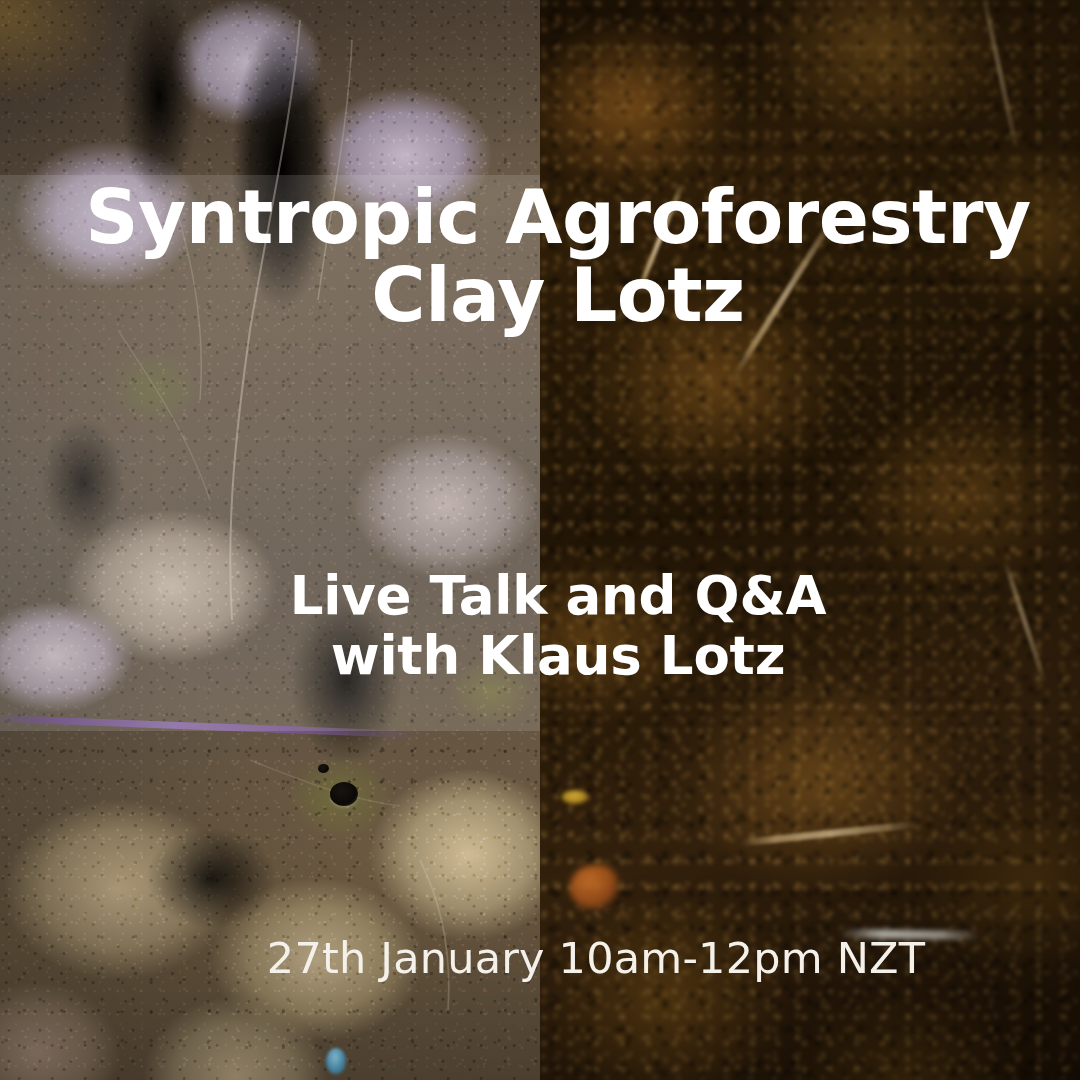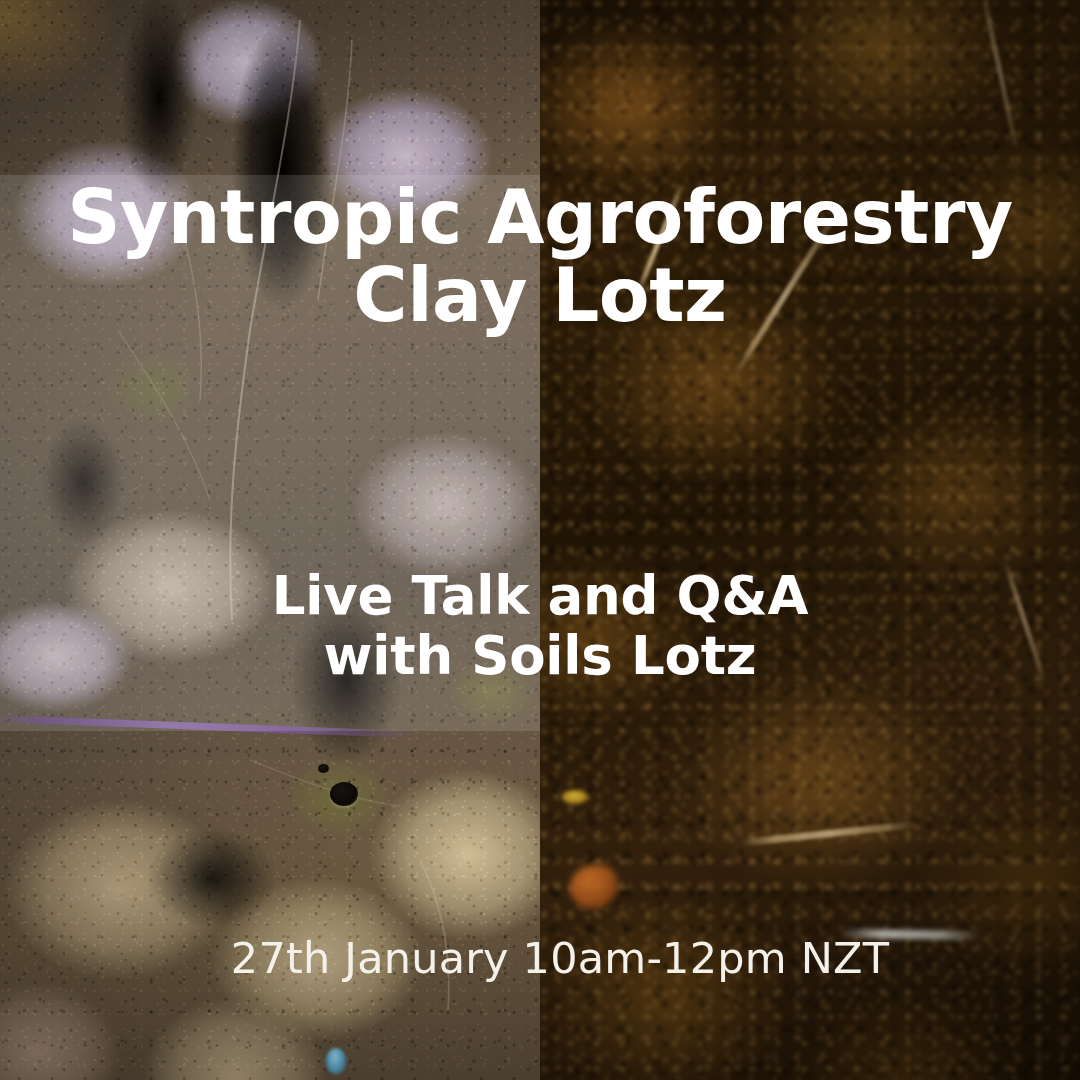--- a/index.html
+++ b/index.html
@@ -195,20 +195,21 @@
     pointer-events: none;
   }
 
   
   .content {
     position: absolute;
     inset: 0;
     display: flex;
     flex-direction: column;
     align-items: center;
+    margin-left: 36px;
   }
   .headline {
     margin: 0;
     padding: 0;
     width: 100%;
     text-align: center;
     color: #ffffff;
     font-family: "DejaVu Sans", "Liberation Sans", sans-serif;
     font-weight: 700;
     font-size: 74px;
@@ -295,20 +296,20 @@
 
   <div class="content">
 
     <h1 class="headline">
       <span class="hl-line">Syntropic Agroforestry</span>
       <span class="hl-line">Clay Lotz</span>
     </h1>
 
     <h2 class="subhead">
       <span class="sh-line">Live Talk and Q&amp;A</span>
-      <span class="sh-line">with Soils Lotz</span>
+      <span class="sh-line">with Klaus Lotz</span>
     </h2>
 
     <div class="datetime">27th January 10am-12pm NZT</div>
 
   </div>
 
 </div>
 
 </body></html>

